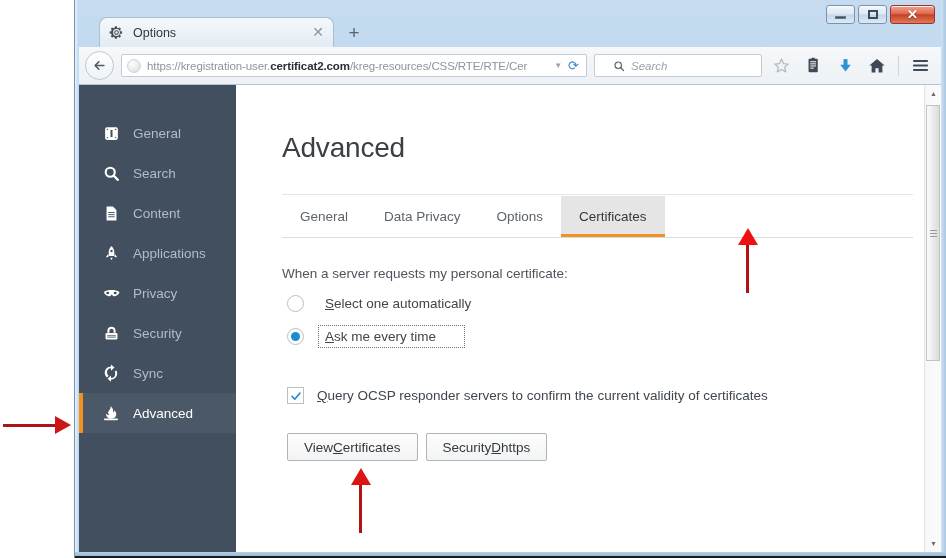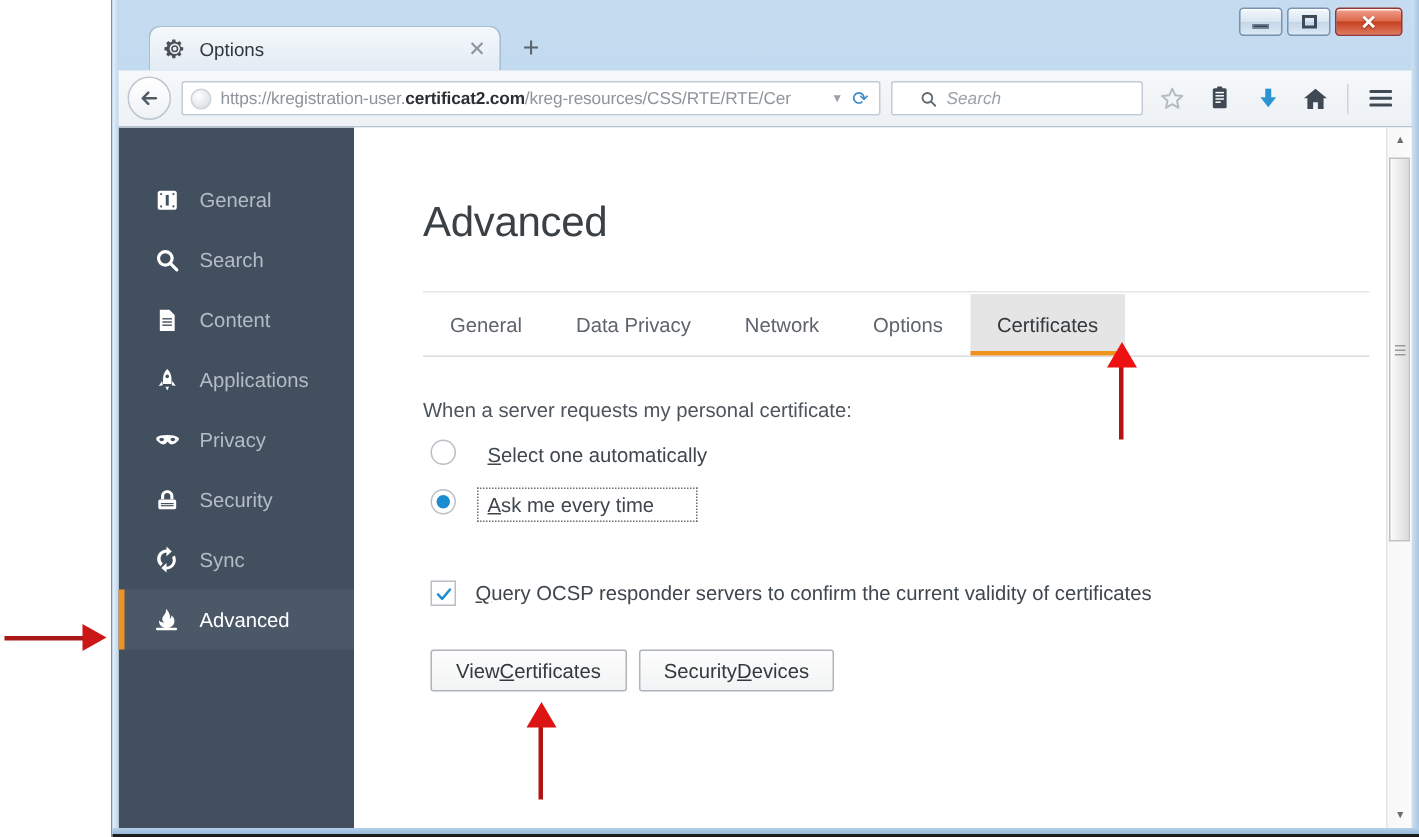--- a/index.html
+++ b/index.html
@@ -341,20 +341,21 @@
     border-bottom-color: #f0921f;
   }
 
   .opt-label {
     margin-top: 28px;
     font-size: 13.5px;
     color: #4d545b;
   }
   .radio-row {
     display: flex;
+    align-items: center;
     margin-top: 12px;
   }
   .radio {
     width: 17px; height: 17px;
     border-radius: 50%;
     border: 1px solid #b9bfc4;
     background: #ffffff;
     flex: 0 0 auto;
     margin-left: 5px;
     margin-right: 15px;
@@ -699,21 +700,20 @@
           <span>Advanced</span>
         </div>
       </div>
 
       <div class="pane">
         <h1 class="page-title">Advanced</h1>
 
         <div class="tabs-row">
           <div class="ptab">General</div>
           <div class="ptab">Data Privacy</div>
-          <div class="ptab">Network</div>
           <div class="ptab">Options</div>
           <div class="ptab active">Certificates</div>
         </div>
 
         <div class="opt-label">When a server requests my personal certificate:</div>
 
         <div class="radio-row">
           <span class="radio"></span>
           <span class="radio-label"><span class="acc">S</span><span>elect one automatically</span></span>
         </div>
@@ -734,21 +734,21 @@
 
         <div class="btn-row">
           <div class="btn">
               <span>View </span>
               <span class="acc">C</span>
               <span>ertificates</span>
             </div>
           <div class="btn">
               <span>Security </span>
               <span class="acc">D</span>
-              <span>evices</span>
+              <span>https</span>
             </div>
         </div>
 
         <div class="scroll">
           <div class="scroll-arrow up">▲</div>
           <div class="scroll-thumb">
             <span class="grip">
                 <i></i>
                 <i></i>
                 <i></i>

